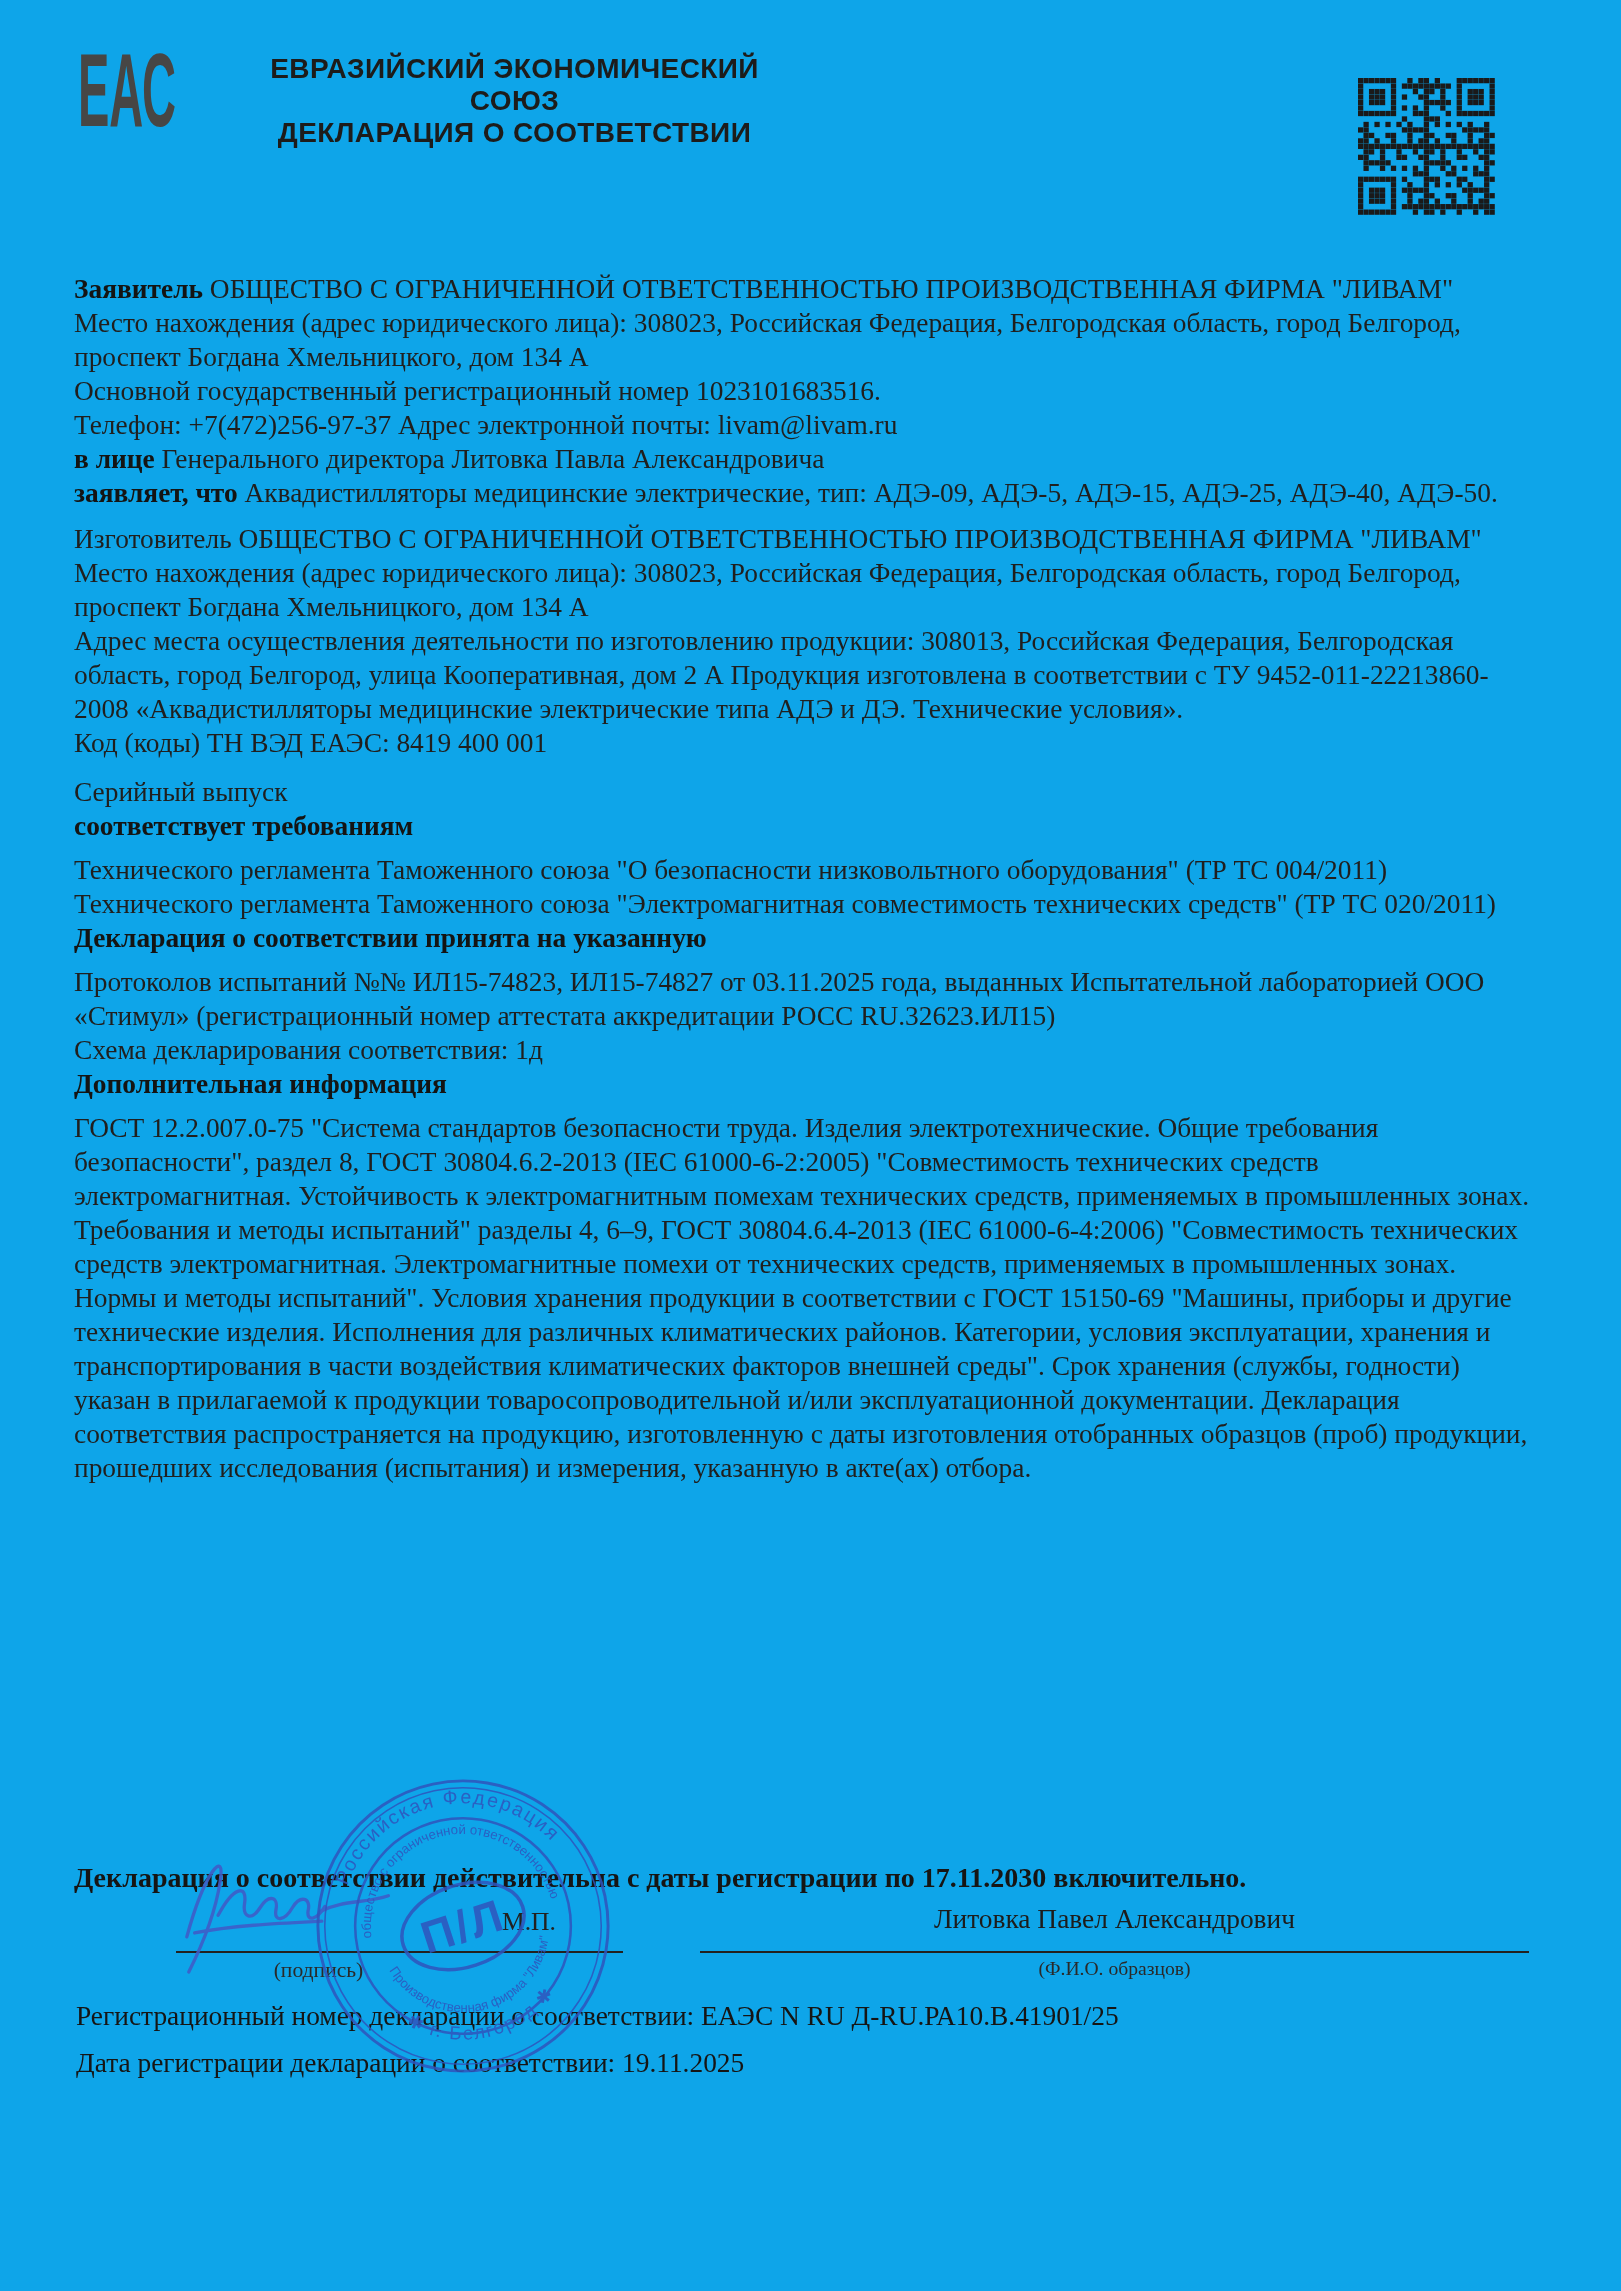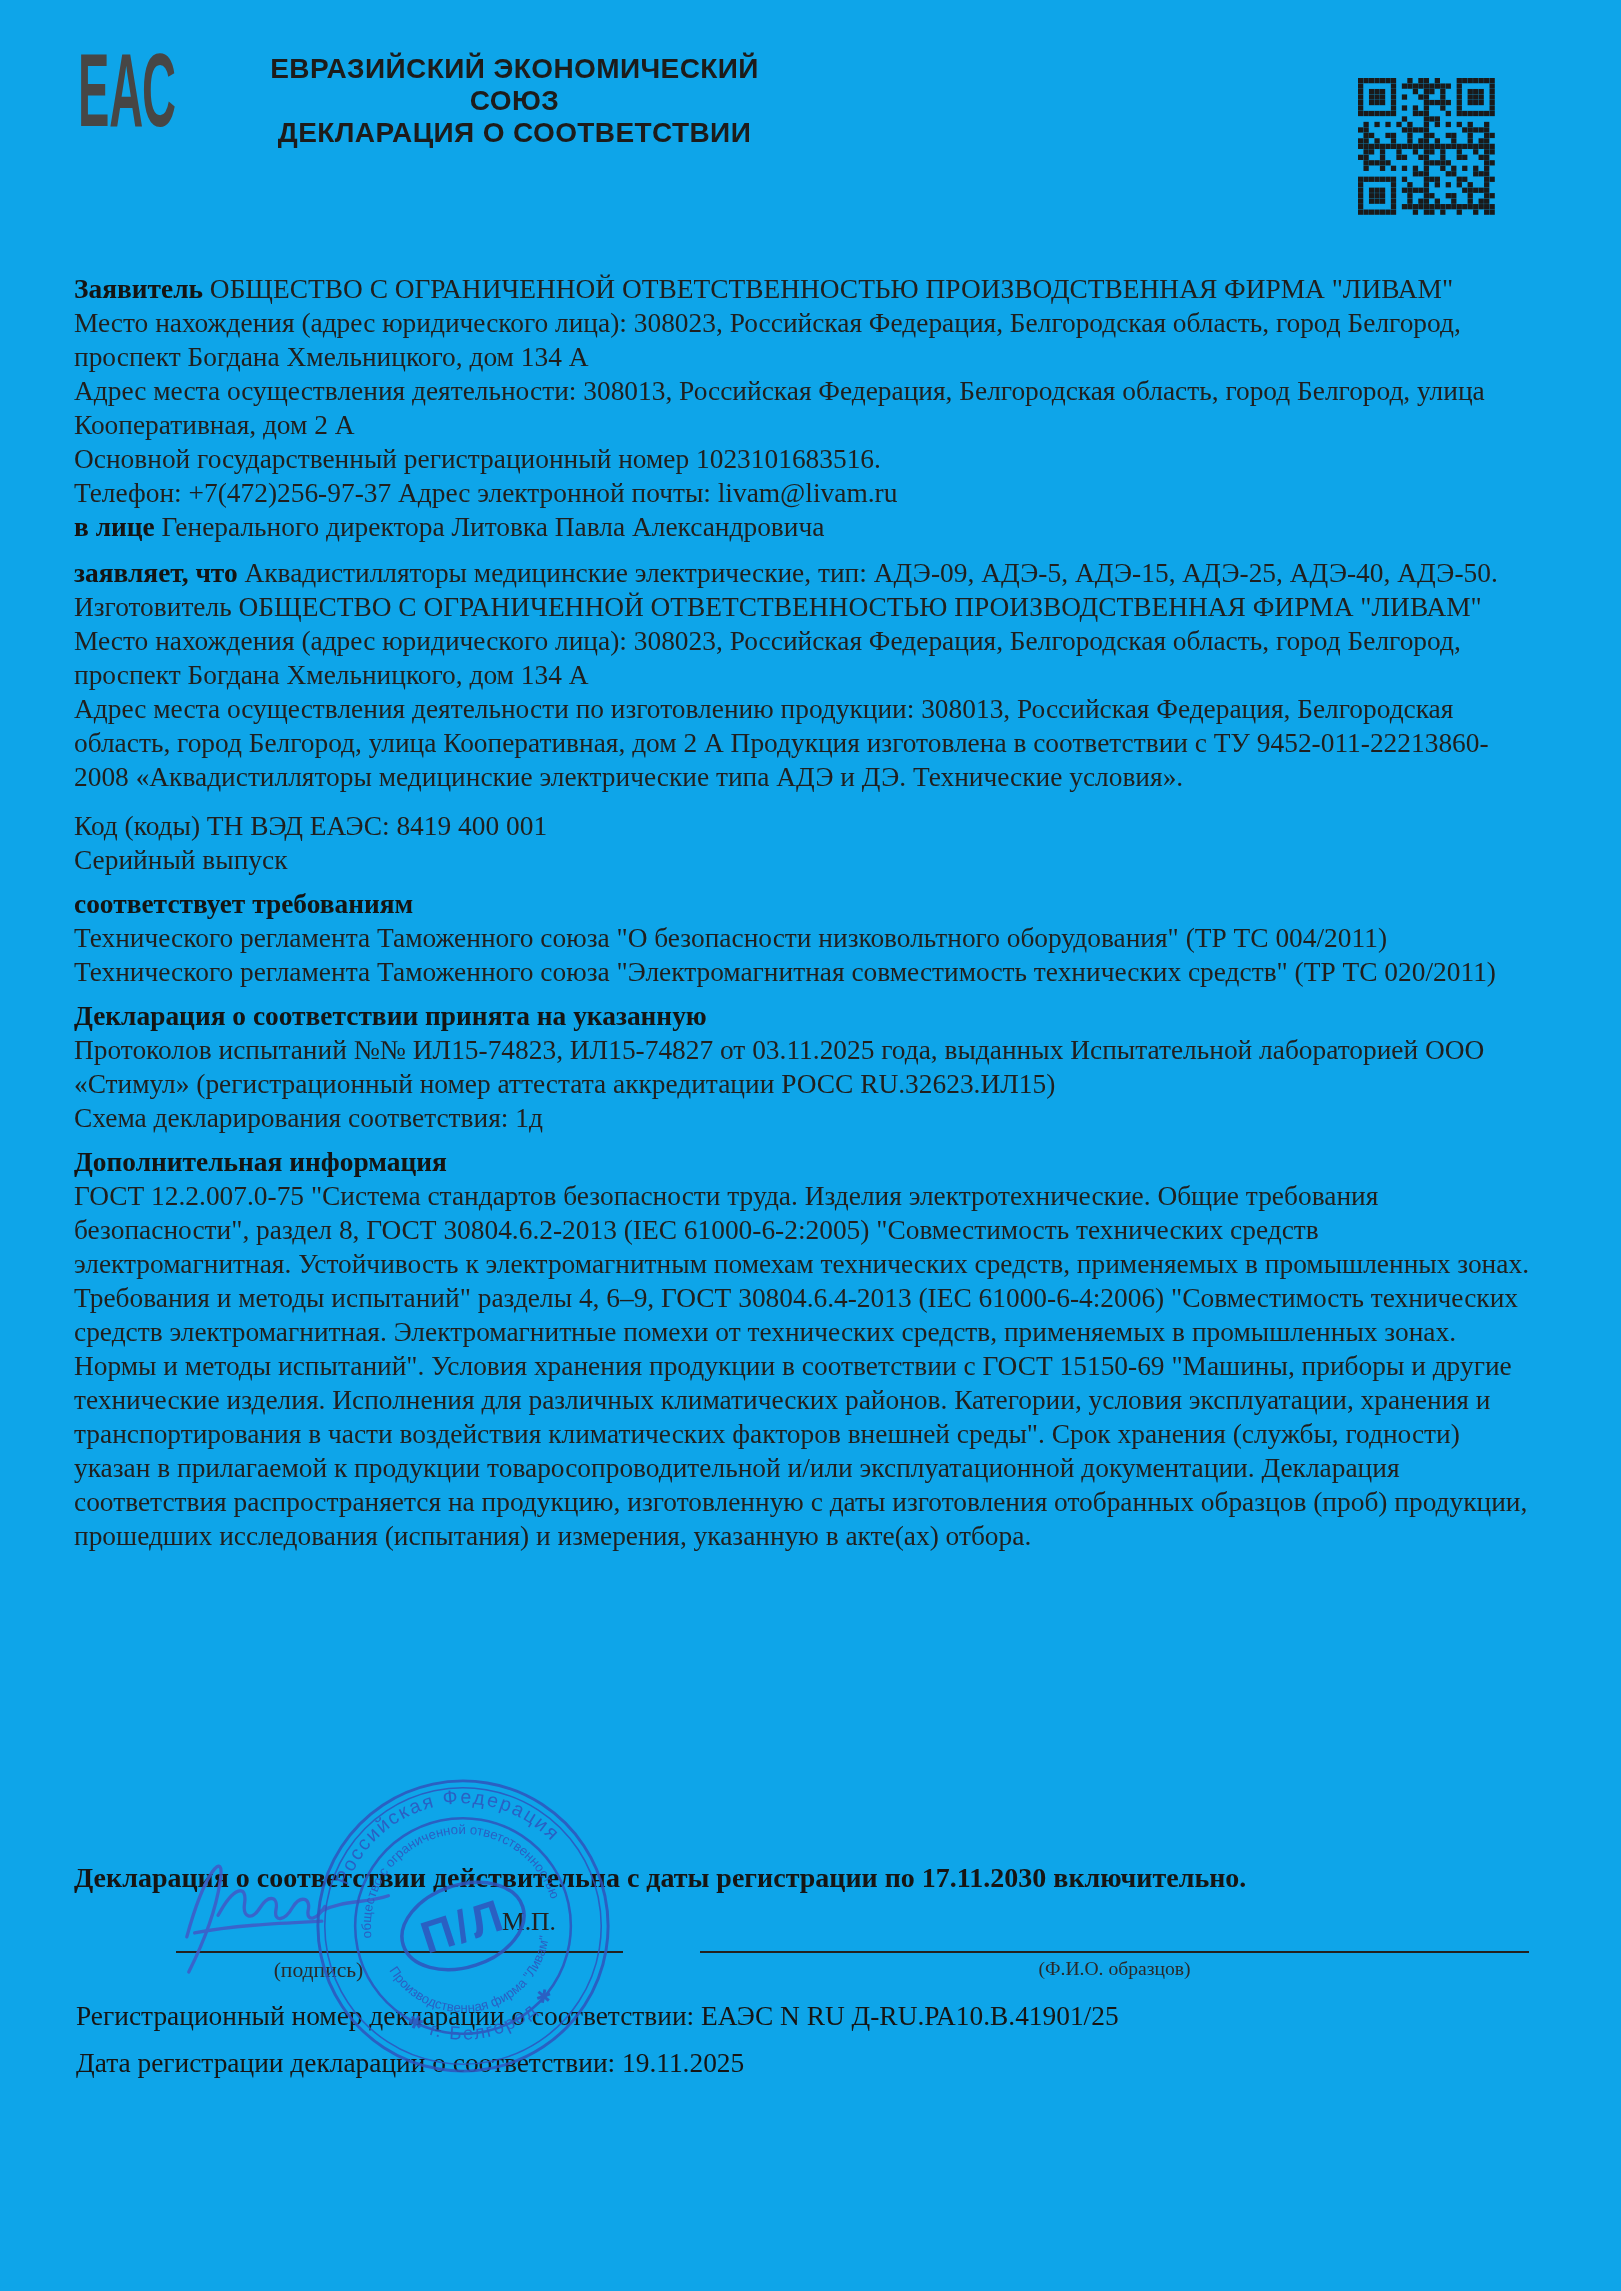--- a/index.html
+++ b/index.html
@@ -402,21 +402,20 @@
       <rect x="33.60" y="112.00" width="5.38" height="5.38" fill="#1a1a1a"></rect>
       <rect x="33.60" y="117.60" width="5.38" height="5.38" fill="#1a1a1a"></rect>
       <rect x="33.60" y="123.20" width="5.38" height="5.38" fill="#1a1a1a"></rect>
       <rect x="33.60" y="128.80" width="5.38" height="5.38" fill="#1a1a1a"></rect>
       <rect x="33.60" y="134.40" width="5.38" height="5.38" fill="#1a1a1a"></rect>
     </svg>
 
   <div class="doc-body">
       <p><b>Заявитель</b> ОБЩЕСТВО С ОГРАНИЧЕННОЙ ОТВЕТСТВЕННОСТЬЮ ПРОИЗВОДСТВЕННАЯ ФИРМА "ЛИВАМ"</p>
       <p>Место нахождения (адрес юридического лица): 308023, Российская Федерация, Белгородская область, город Белгород, проспект Богдана Хмельницкого, дом 134 А</p>
-      <p>Адрес места осуществления деятельности: 308013, Российская Федерация, Белгородская область, город Белгород, улица Кооперативная, дом 2 А</p>
       <p>Основной государственный регистрационный номер 1023101683516.</p>
       <p>Телефон: +7(472)256-97-37 Адрес электронной почты: livam@livam.ru</p>
       <p><b>в лице</b> Генерального директора Литовка Павла Александровича</p>
       <p><b>заявляет, что</b> Аквадистилляторы медицинские электрические, тип: АДЭ-09, АДЭ-5, АДЭ-15, АДЭ-25, АДЭ-40, АДЭ-50.</p>
       <p>Изготовитель ОБЩЕСТВО С ОГРАНИЧЕННОЙ ОТВЕТСТВЕННОСТЬЮ ПРОИЗВОДСТВЕННАЯ ФИРМА "ЛИВАМ"</p>
       <p>Место нахождения (адрес юридического лица): 308023, Российская Федерация, Белгородская область, город Белгород, проспект Богдана Хмельницкого, дом 134 А</p>
       <p>Адрес места осуществления деятельности по изготовлению продукции: 308013, Российская Федерация, Белгородская область, город Белгород, улица Кооперативная, дом 2 А Продукция изготовлена в соответствии с ТУ 9452-011-22213860-2008 «Аквадистилляторы медицинские электрические типа АДЭ и ДЭ. Технические условия».</p>
       <p>Код (коды) ТН ВЭД ЕАЭС: 8419 400 001</p>
       <p>Серийный выпуск</p>
       <p><b>соответствует требованиям</b></p>
@@ -436,20 +435,21 @@
       <path d="M22,100 C40,34 62,8 56,44 C52,70 40,104 24,136"></path>
       <path d="M54,78 C70,48 84,46 81,66 C79,80 88,84 97,70 C106,56 116,59 113,73 C111,85 122,84 130,70 C138,57 149,60 146,73 C144,85 155,83 163,69"></path>
       <path d="M158,74 C182,62 204,66 228,58"></path>
       <path d="M30,96 C70,88 120,86 160,84"></path>
     </g>
   </svg>
 
   <div class="sig-line left"></div>
   <div class="sig-caption">(подпись)</div>
   <div class="mp-label">М.П.</div>
+  <div class="declarant">Литовка Павел Александрович</div>
   <div class="sig-line right"></div>
   <div class="fio-caption">(Ф.И.О. образцов)</div>
 
   <svg class="stamp-svg" viewBox="0 0 304 304">
     <defs>
       <path id="r1t" d="M 27,152 A 125,125 0 0 1 277,152"></path>
       <path id="r1b" d="M 36,152 A 116,116 0 0 0 268,152"></path>
       <path id="r2t" d="M 58,152 A 94,94 0 0 1 246,152"></path>
       <path id="r2b" d="M 64,152 A 88,88 0 0 0 240,152"></path>
     </defs>

